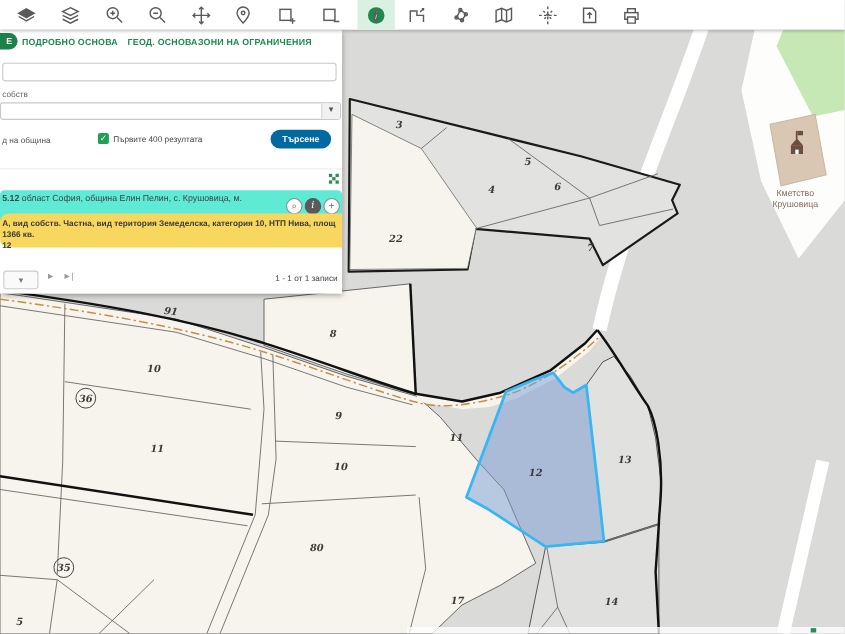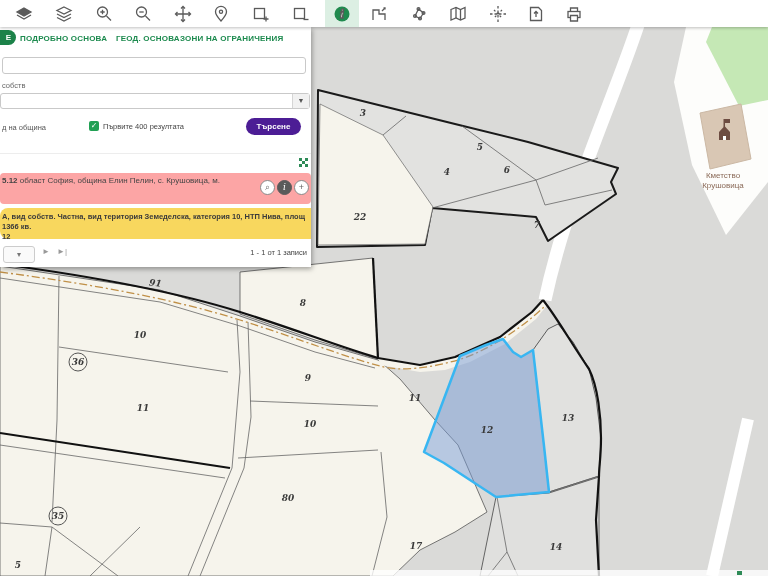--- a/index.html
+++ b/index.html
@@ -22,27 +22,27 @@
         padding-right:5px;box-sizing:border-box;}
   .inp{left:2px;top:30px;width:296px;height:15px;border:1px solid #c9c9c9;border-radius:3px;
        font-size:8px;padding:0 3px;}
   .lbl{font-size:7.5px;color:#666;}
   .sel{left:0;top:66px;width:310px;height:16px;border:1px solid #c9c9c9;border-radius:3px;
        background:#fff;box-sizing:border-box;cursor:pointer;}
   .selcaret{right:0;top:0;width:16px;height:14px;background:#f1f1f1;border-left:1px solid #d5d5d5;
             color:#555;font-size:7px;text-align:center;line-height:14px;}
   .chk{left:89px;top:94px;width:10px;height:10px;background:#21a054;border-radius:2px;
        color:#fff;font-size:8px;line-height:10px;text-align:center;cursor:pointer;}
-  .btn{left:246px;top:91px;width:55px;height:17px;background:#4c1d95;border-radius:9px;
+  .btn{left:246px;top:91px;width:55px;height:17px;background:#0369a1;border-radius:9px;
        color:#fff;font-size:8px;font-weight:bold;text-align:center;line-height:17px;cursor:pointer;}
-  .resrow{left:0;top:146px;width:311px;height:31px;background:#fca5a5;border-radius:4px;
+  .resrow{left:0;top:146px;width:311px;height:31px;background:#5eead4;border-radius:4px;
           font-size:8px;color:#444;}
   .cico{position:absolute;top:7px;width:13px;height:13px;border:1px solid #8a8a8a;border-radius:50%;
         font-size:9px;line-height:12px;text-align:center;color:#666;cursor:pointer;background:#fff;}
-  .yellow{left:0;top:181px;width:311px;height:31px;background:#f8d75e;border-radius:8px;
+  .yellow{left:0;top:167px;width:311px;height:31px;background:#f8d75e;border-radius:8px;
           font-size:7.5px;font-weight:bold;color:#3a3a3a;padding-left:45px;}
   .pgbtn{border:1px solid #ccc;border-radius:3px;background:#fafafa;color:#777;
          text-align:center;cursor:pointer;}
   
   #map{left:0;top:27px;z-index:1;cursor:grab;}
   text.pn{font-family:"DejaVu Serif",serif;font-style:italic;font-weight:600;
           font-size:9px;fill:#3a3a3a;text-anchor:middle;}
   text.poi{font-family:"Liberation Sans",sans-serif;font-size:8px;fill:#8a6a58;text-anchor:middle;}
   .grid5{display:grid;grid-template-columns:repeat(3,3px);grid-template-rows:repeat(3,3px);gap:0;}
   .grid5 i{background:#2e8b57;}

